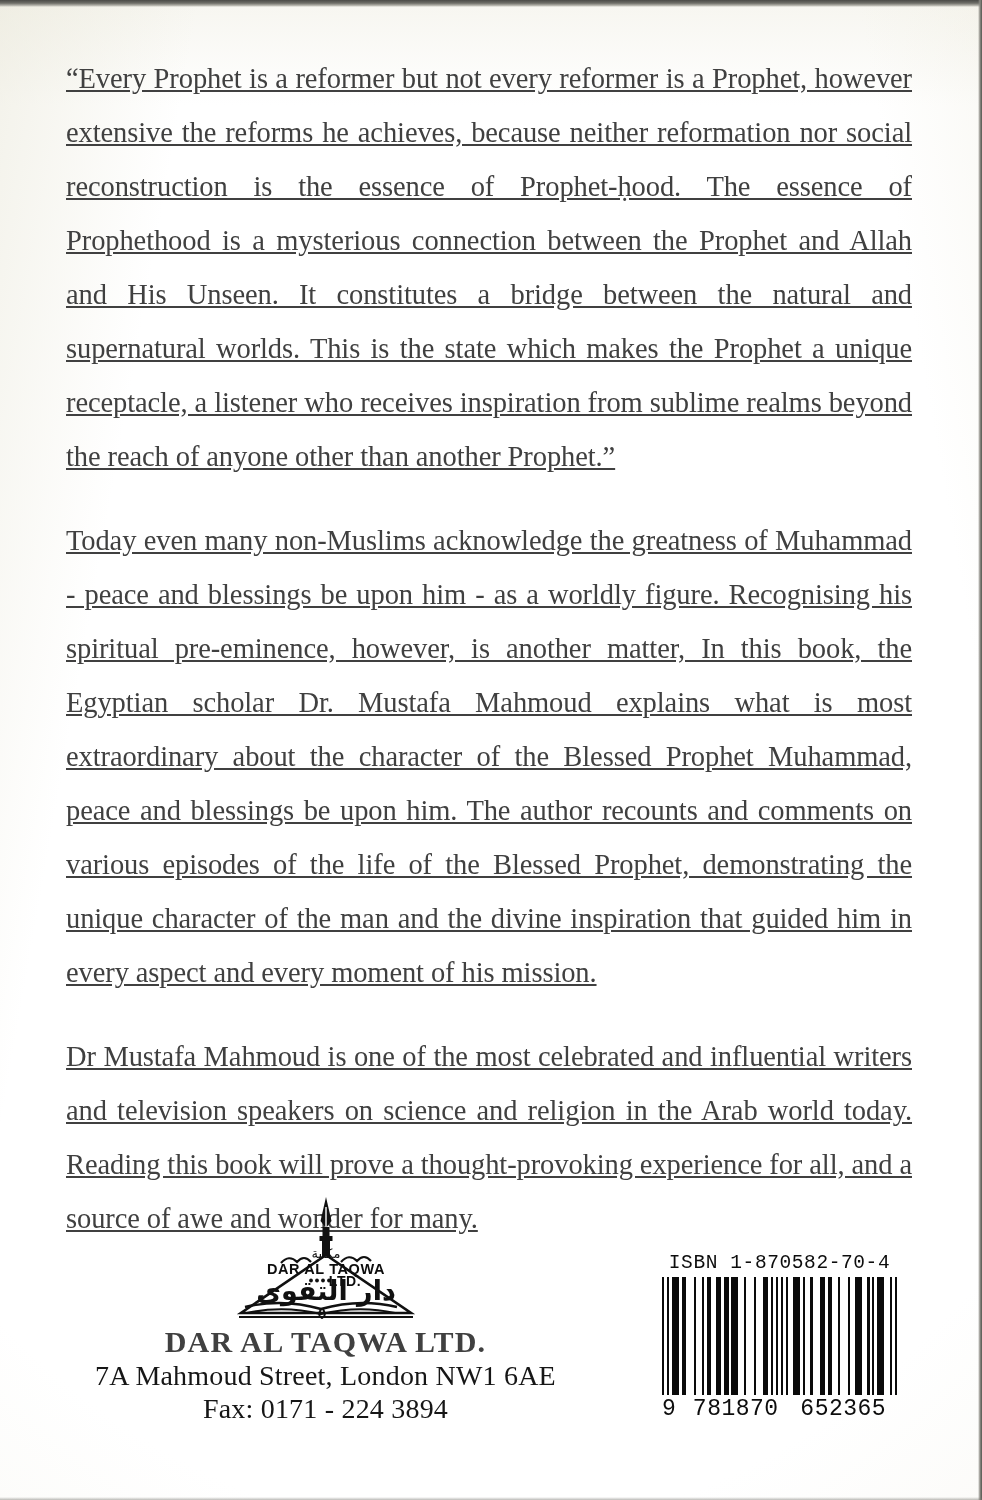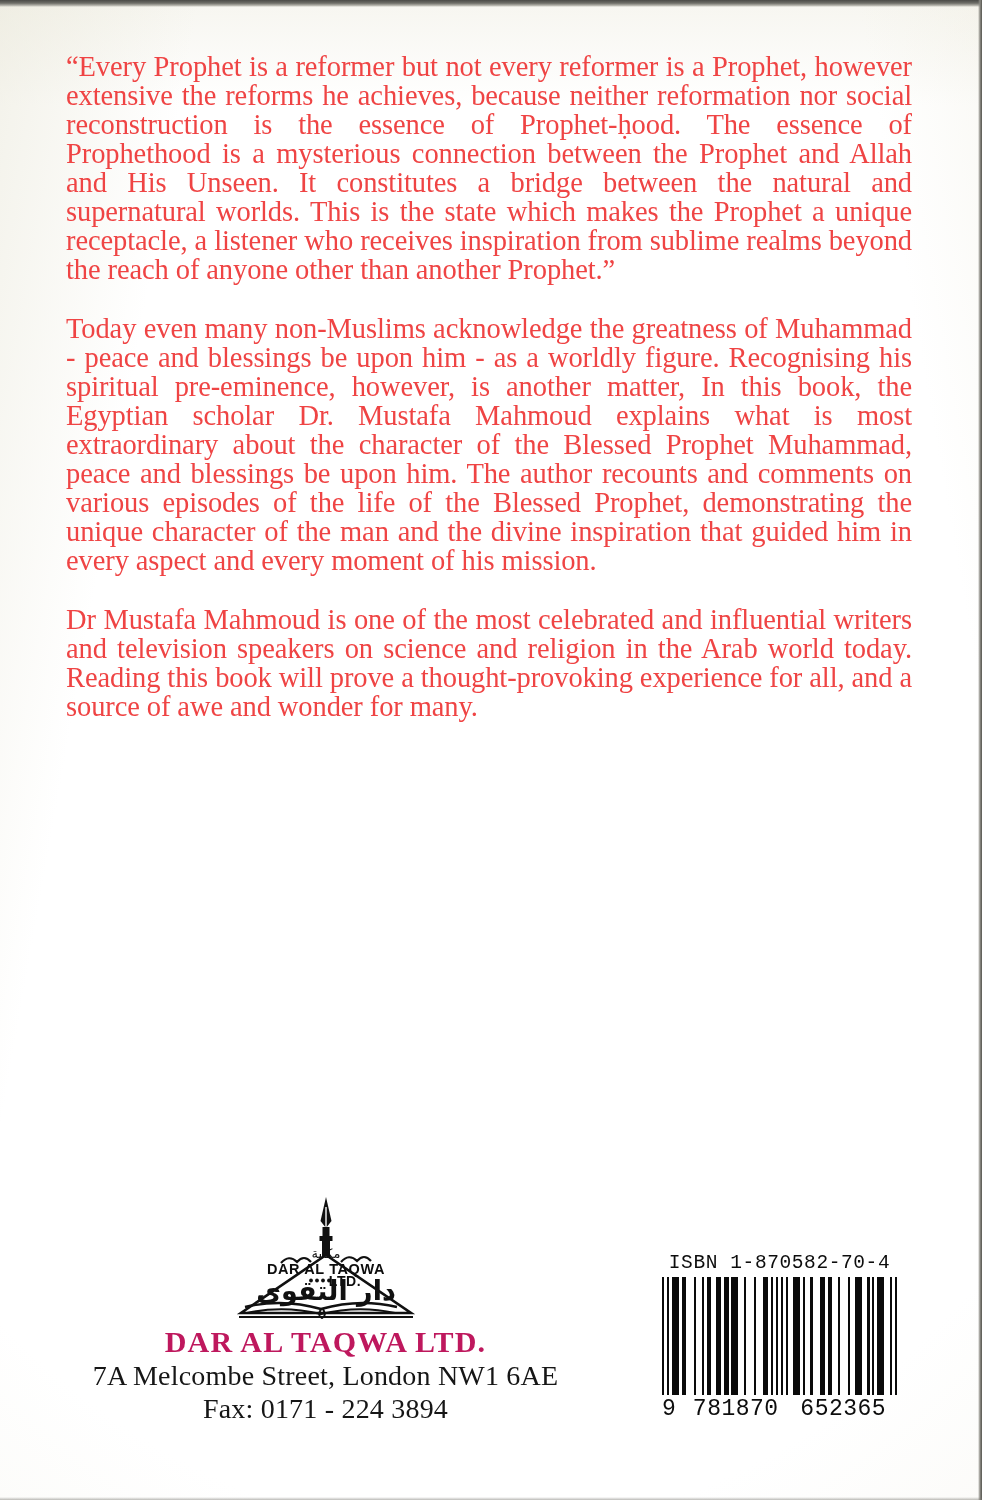--- a/index.html
+++ b/index.html
@@ -52,24 +52,25 @@
     position: absolute;
     left: 66px;
     top: 52px;
     width: 846px;
   }
 
   .blurb-para {
     text-align: justify;
     text-justify: inter-word;
     font-size: 28.5px;
-    line-height: 29px;
+    line-height: 54px;
     margin: 0 0 30px 0;
     letter-spacing: -0.1px;
-    color: #ef4444;
+    color: #404040;
+    text-decoration: underline;
   }
   .blurb-para.last { margin-bottom: 0; }
 
   
   .footer {
     position: absolute;
     left: 0;
     top: 1195px;
     width: 940px;
     height: 305px;
@@ -91,21 +92,21 @@
   }
   .logo-wrap svg { display: block; }
 
   .publisher-name {
     font-family: "Liberation Serif", "DejaVu Serif", serif;
     font-weight: bold;
     font-size: 30px;
     letter-spacing: 1.2px;
     line-height: 34px;
     margin: 0;
-    color: #be185d;
+    color: #404040;
   }
   .publisher-address,
   .publisher-tel,
   .publisher-fax {
     font-family: "Liberation Serif", "DejaVu Serif", serif;
     font-size: 28px;
     line-height: 33px;
     margin: 0;
     letter-spacing: 0.2px;
     color: #161616;
@@ -200,21 +201,21 @@
           <text x="91" y="105" text-anchor="middle" font-family="'DejaVu Sans', sans-serif" font-size="27" font-weight="bold" fill="#111">دار التقوى</text>
 
           <path d="M10 112 q38 -9 76 2 q38 -11 76 -2" fill="none" stroke="#111" stroke-width="2.4"></path>
           <path d="M12 118 q36 -8 74 1 q38 -9 74 -1" fill="none" stroke="#111" stroke-width="2.2"></path>
           <path d="M86 114 q-4 7 1 9 q5 -2 1 -9" fill="none" stroke="#111" stroke-width="2"></path>
           <path d="M4 122 L178 122" stroke="#111" stroke-width="2"></path>
         </svg>
       </div>
 
       <p class="publisher-name">DAR AL TAQWA LTD.</p>
-      <p class="publisher-address">7A Melcombe Street, London NW1  6AE</p>
+      <p class="publisher-address">7A Mahmoud Street, London NW1  6AE</p>
       <p class="publisher-fax">Fax: 0171 - 224 3894</p>
     </div>
 
     <div class="barcode-block">
       <p class="isbn-text">ISBN 1-870582-70-4</p>
       <div class="bars" id="barcode-bars">
           <div class="bar" style="left: 0px; width: 2.22368px; height: 118px; background: rgb(10, 10, 10);"></div>
           <div class="bar" style="left: 4.94737px; width: 2.22368px; height: 118px; background: rgb(10, 10, 10);"></div>
           <div class="bar" style="left: 9.89474px; width: 7.17105px; height: 118px; background: rgb(10, 10, 10);"></div>
           <div class="bar" style="left: 19.7895px; width: 4.69737px; height: 118px; background: rgb(10, 10, 10);"></div>

